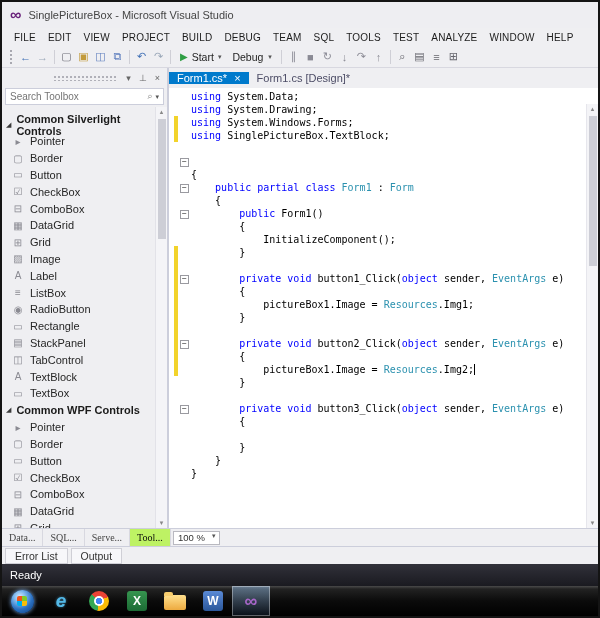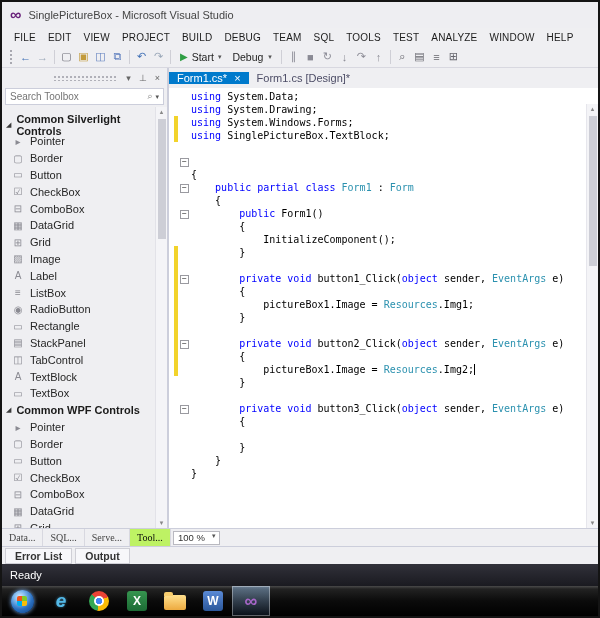--- a/index.html
+++ b/index.html
@@ -72,21 +72,21 @@
   .caret { display:inline-block; width:1px; height:11px; background:#000; vertical-align:-2px; }
   .ed-scroll { position:absolute; top:36px; right:0; bottom:0; width:12px; background:#f4f4f7; border-left:1px solid #e6e6ec; display:flex; flex-direction:column; align-items:center; }
   .ed-scroll .sc-thumb { height:150px; }
 
   
   .bottom-tabs-row { height:18px; flex:0 0 auto; display:flex; align-items:center; border-top:1px solid #cccedb; background:#efeff2; }
   .left-tabs { width:165px; flex:0 0 auto; display:flex; align-items:stretch; height:100%;font-family:Liberation Serif, serif; }
   .panel-tab { font-size:10px; color:#444; padding:0 7px; display:flex; align-items:center; border-right:1px solid #d8d8e0; }
   .panel-tab.active { background:#bef264; color:#0b0b0b; }
   .zoom-combo { margin-left:6px; height:14px; border:1px solid #b9b9c0; background:#fff; display:flex; align-items:flex-start; gap:7px; padding:0 4px; font-size:9.5px; color:#333; }
-  .errorlist-row { height:18px; flex:0 0 auto; display:flex; align-items:center; gap:3px; padding-left:3px; border-top:1px solid #cccedb; background:#efeff2;font-weight:bold; }
+  .errorlist-row { height:18px; flex:0 0 auto; display:flex; align-items:center; gap:3px; padding-left:3px; border-top:1px solid #cccedb; background:#efeff2; }
   .bp-tab { font-size:10.5px; color:#333; padding:1px 9px; border:1px solid #cfcfd6; background:#f7f7fa; }
 
   
   .statusbar { height:22px; flex:0 0 auto; display:flex; align-items:center; padding:0 8px; background:linear-gradient(#31313a,#1a1a20); }
   .status-text { font-size:11px; color:#fff; }
   .taskbar { height:30px; flex:0 0 auto; display:flex; align-items:center; background:linear-gradient(180deg,#4a4a4a 0%,#222 10%,#0b0b0b 50%,#000 100%); }
   .tb-cell { width:38px; height:30px; display:flex; align-items:center; justify-content:center; flex:0 0 auto; }
   .tb-cell.first { width:40px; }
   .tb-cell.tb-active { background:linear-gradient(rgba(150,190,230,.5),rgba(60,100,150,.15)); box-shadow:inset 0 0 0 1px rgba(255,255,255,.35); }
   .tk-icon { display:flex; align-items:center; justify-content:center; position:relative; }

